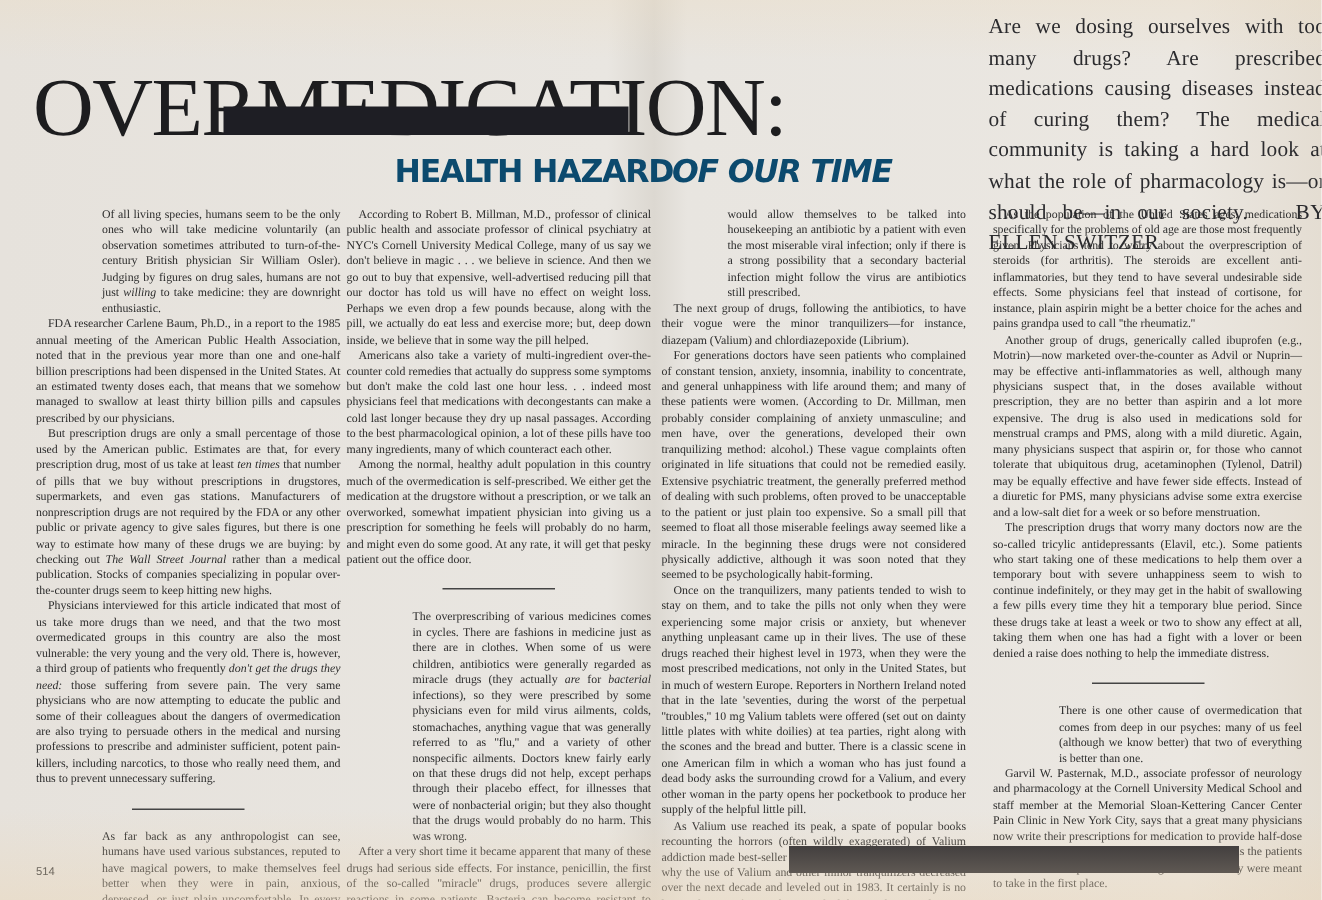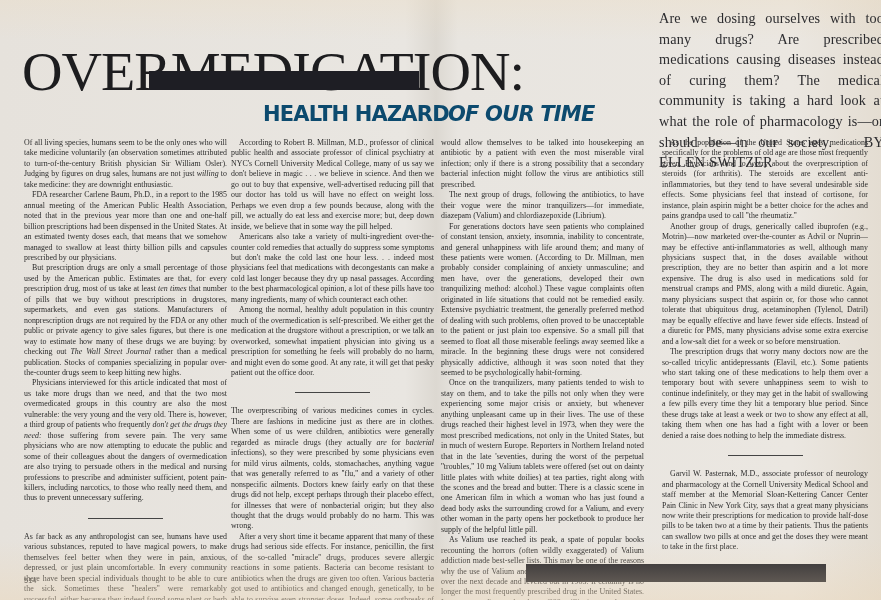--- a/index.html
+++ b/index.html
@@ -40,21 +40,21 @@
     font-family:"Liberation Serif", serif; font-size:14.2px; line-height:20.6px;
     color:#2b2b2e; text-align:justify; letter-spacing:0.15px;
   }
   .deck .byline { letter-spacing:0.3px; }
   .col {
     position:absolute; top:138px; width:203px;
     font-family:"Liberation Serif", serif; font-size:7.9px; line-height:10.45px;
     color:#2c2c2c; text-align:justify; hyphens:auto;
   }
   .col p { margin:0; text-indent:8px; }
-  .col p.noindent { text-indent:0; }
+  .col p.noindent { text-indent:0;margin-left:44px; }
   .col1 { left:24px; }
   .col2 { left:231px; }
   .col3 { left:441px; }
   .col4 { left:662px; width:206px; }
   .rule { width:75px; height:1px; background:#444; margin:14px auto 13px auto; }
   .pagenum {
     position:absolute; left:24px; top:576px;
     font-family:"Liberation Sans", sans-serif; font-size:7.5px; color:#333;
   }
   i { font-style:italic; }
@@ -87,31 +87,32 @@
   <p>According to Robert B. Millman, M.D., professor of clinical public health and associate professor of clinical psychiatry at NYC's Cornell University Medical College, many of us say we don't believe in magic . . . we believe in science. And then we go out to buy that expensive, well-advertised reducing pill that our doctor has told us will have no effect on weight loss. Perhaps we even drop a few pounds because, along with the pill, we actually do eat less and exercise more; but, deep down inside, we believe that in some way the pill helped.</p>
   <p>Americans also take a variety of multi-ingredient over-the-counter cold remedies that actually do suppress some symptoms but don't make the cold last one hour less. . . indeed most physicians feel that medications with decongestants can make a cold last longer because they dry up nasal passages. According to the best pharmacological opinion, a lot of these pills have too many ingredients, many of which counteract each other.</p>
   <p>Among the normal, healthy adult population in this country much of the overmedication is self-prescribed. We either get the medication at the drugstore without a prescription, or we talk an overworked, somewhat impatient physician into giving us a prescription for something he feels will probably do no harm, and might even do some good. At any rate, it will get that pesky patient out the office door.</p>
   <div class="rule"></div>
   <p class="noindent"><span>The overprescribing of various medicines comes in cycles. There are fashions in medicine just as there are in clothes. When some of us were children, antibiotics were generally regarded as miracle drugs (they actually </span><i>are</i><span> for </span><i>bacterial</i><span> infections), so they were prescribed by some physicians even for mild virus ailments, colds, stomachaches, anything vague that was generally referred to as ''flu,'' and a variety of other nonspecific ailments. Doctors knew fairly early on that these drugs did not help, except perhaps through their placebo effect, for illnesses that were of nonbacterial origin; but they also thought that the drugs would probably do no harm. This was wrong.</span></p>
   <p>After a very short time it became apparent that many of these drugs had serious side effects. For instance, penicillin, the first of the so-called ''miracle'' drugs, produces severe allergic reactions in some patients. Bacteria can become resistant to antibiotics when the drugs are given too often. Various bacteria got used to antibiotics and changed enough, genetically, to be able to survive even stronger doses. Indeed, some outbreaks of staphylococcus infections in hospitals have been attributed to the overuse of antibiotics (as well as a lack of cleanliness, which overconfidence in these drugs had produced in the housekeeping staffs). Today, few responsible physicians</p>
 </div>
 
 <div class="col col3">
   <p class="noindent">would allow themselves to be talked into housekeeping an antibiotic by a patient with even the most miserable viral infection; only if there is a strong possibility that a secondary bacterial infection might follow the virus are antibiotics still prescribed.</p>
-  <p>The next group of drugs, following the antibiotics, to have their vogue were the minor tranquilizers—for immediate, diazepam (Valium) and chlordiazepoxide (Librium).</p>
+  <p>The next group of drugs, following the antibiotics, to have their vogue were the minor tranquilizers—for instance, diazepam (Valium) and chlordiazepoxide (Librium).</p>
   <p>For generations doctors have seen patients who complained of constant tension, anxiety, insomnia, inability to concentrate, and general unhappiness with life around them; and many of these patients were women. (According to Dr. Millman, men probably consider complaining of anxiety unmasculine; and men have, over the generations, developed their own tranquilizing method: alcohol.) These vague complaints often originated in life situations that could not be remedied easily. Extensive psychiatric treatment, the generally preferred method of dealing with such problems, often proved to be unacceptable to the patient or just plain too expensive. So a small pill that seemed to float all those miserable feelings away seemed like a miracle. In the beginning these drugs were not considered physically addictive, although it was soon noted that they seemed to be psychologically habit-forming.</p>
   <p>Once on the tranquilizers, many patients tended to wish to stay on them, and to take the pills not only when they were experiencing some major crisis or anxiety, but whenever anything unpleasant came up in their lives. The use of these drugs reached their highest level in 1973, when they were the most prescribed medications, not only in the United States, but in much of western Europe. Reporters in Northern Ireland noted that in the late 'seventies, during the worst of the perpetual ''troubles,'' 10 mg Valium tablets were offered (set out on dainty little plates with white doilies) at tea parties, right along with the scones and the bread and butter. There is a classic scene in one American film in which a woman who has just found a dead body asks the surrounding crowd for a Valium, and every other woman in the party opens her pocketbook to produce her supply of the helpful little pill.</p>
   <p>As Valium use reached its peak, a spate of popular books recounting the horrors (often wildly exaggerated) of Valium addiction made best-seller lists. This may be one of the reasons why the use of Valium and other minor tranquilizers decreased over the next decade and leveled out in 1983. It certainly is no longer the most frequently prescribed drug in the United States. Last year cardiovascular drugs (222 million) were the most-prescribed in this country, along with 196 million antibiotics, as opposed to all psychotherapeutic drugs, including potent antipsychotic medications (131 million).</p>
 </div>
 
 <div class="col col4">
   <p>As the population of the United States ages, medications specifically for the problems of old age are those most frequently given. Physicians tend to worry about the overprescription of steroids (for arthritis). The steroids are excellent anti-inflammatories, but they tend to have several undesirable side effects. Some physicians feel that instead of cortisone, for instance, plain aspirin might be a better choice for the aches and pains grandpa used to call ''the rheumatiz.''</p>
   <p>Another group of drugs, generically called ibuprofen (e.g., Motrin)—now marketed over-the-counter as Advil or Nuprin—may be effective anti-inflammatories as well, although many physicians suspect that, in the doses available without prescription, they are no better than aspirin and a lot more expensive. The drug is also used in medications sold for menstrual cramps and PMS, along with a mild diuretic. Again, many physicians suspect that aspirin or, for those who cannot tolerate that ubiquitous drug, acetaminophen (Tylenol, Datril) may be equally effective and have fewer side effects. Instead of a diuretic for PMS, many physicians advise some extra exercise and a low-salt diet for a week or so before menstruation.</p>
   <p>The prescription drugs that worry many doctors now are the so-called tricylic antidepressants (Elavil, etc.). Some patients who start taking one of these medications to help them over a temporary bout with severe unhappiness seem to wish to continue indefinitely, or they may get in the habit of swallowing a few pills every time they hit a temporary blue period. Since these drugs take at least a week or two to show any effect at all, taking them when one has had a fight with a lover or been denied a raise does nothing to help the immediate distress.</p>
   <div class="rule"></div>
+  <p class="noindent">There is one other cause of overmedication that comes from deep in our psyches: many of us feel (although we know better) that two of everything is better than one.</p>
   <p>Garvil W. Pasternak, M.D., associate professor of neurology and pharmacology at the Cornell University Medical School and staff member at the Memorial Sloan-Kettering Cancer Center Pain Clinic in New York City, says that a great many physicians now write their prescriptions for medication to provide half-dose pills to be taken two at a time by their patients. Thus the patients can swallow two pills at once and get the doses they were meant to take in the first place.</p>
   <div class="rule"></div>
 
 </div>
 
 <div class="black-bar bar-bottom"></div>
 <div class="pagenum">514</div>
 <div class="page-shade-bottom"></div>
 
 </body></html>

